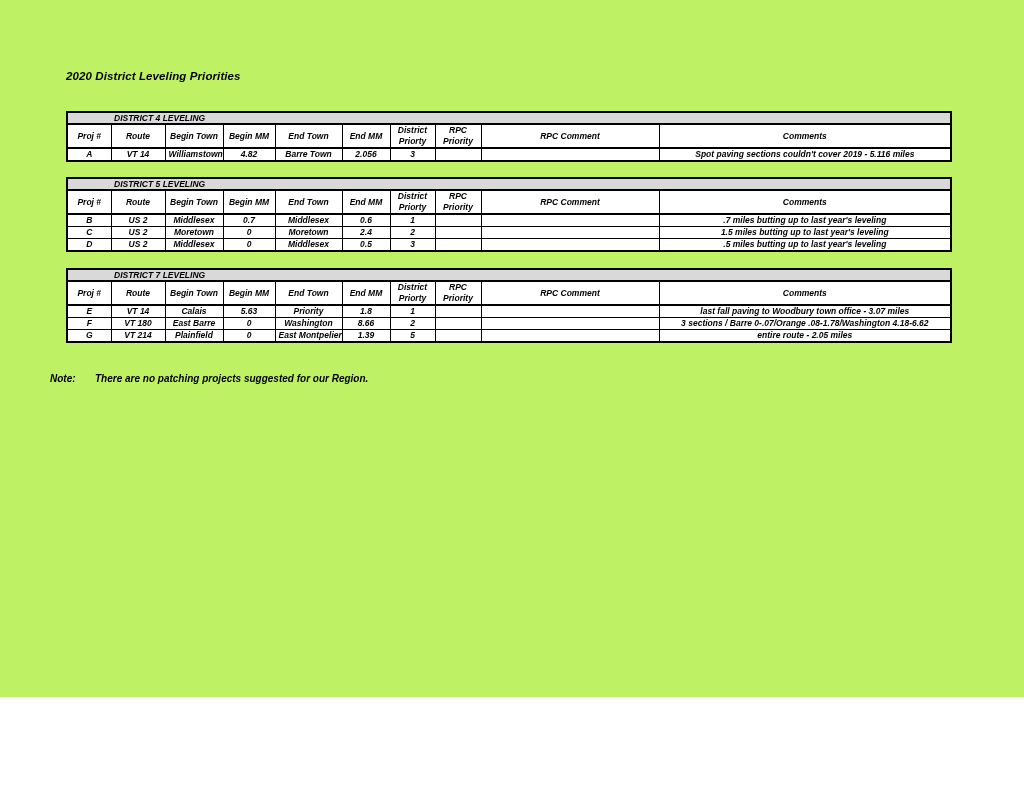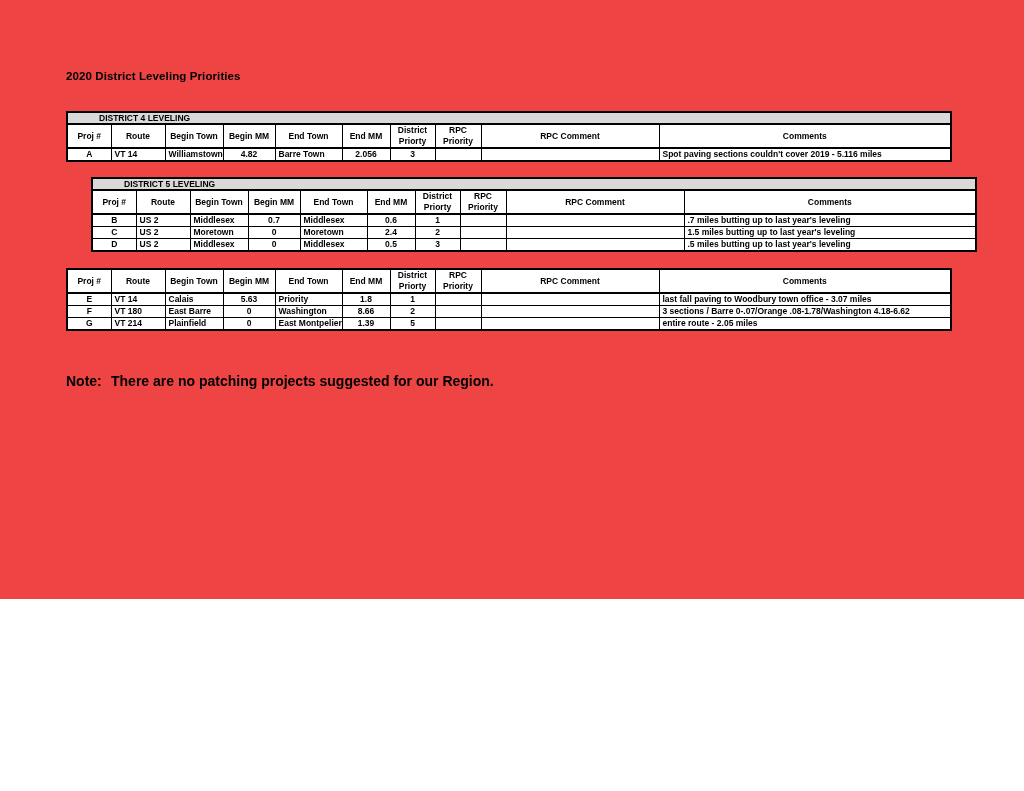--- a/index.html
+++ b/index.html
@@ -7,23 +7,24 @@
     padding: 0;
     background: #ffffff;
     width: 1024px;
     height: 791px;
     font-family: "Liberation Sans", sans-serif;
     color: #000;
   }
   .page {
     position: relative;
     width: 1024px;
-    height: 599px;
-    background: #ef4444;
+    height: 697px;
+    background: #bef264;
     overflow: hidden;
+    font-style: italic;
   }
   .title {
     position: absolute;
     left: 66px;
     top: 70px;
     margin: 0;
     font-size: 11.5px;
     font-weight: bold;
     letter-spacing: 0.1px;
   }
@@ -42,47 +43,47 @@
     font-size: 8.5px;
     font-weight: bold;
     padding: 0 3px;
     overflow: hidden;
     box-sizing: border-box;
   }
   tr.district th {
     background: #d9d9d9;
     height: 12px;
     text-align: left;
-    padding-left: 31px;
+    padding-left: 46px;
     border-bottom: 2px solid #000;
     font-size: 8.5px;
     white-space: nowrap;
   }
   tr.cols th {
     height: 24px;
     text-align: center;
     vertical-align: middle;
     white-space: pre-line;
     line-height: 11px;
     border-bottom: 2px solid #000;
   }
   tbody td {
     height: 12px;
     line-height: 11px;
     white-space: nowrap;
     vertical-align: middle;
   }
   
   td.col-0, td.col-3, td.col-5, td.col-6, td.col-7 { text-align: center; }
-  td.col-1, td.col-2, td.col-4, td.col-8, td.col-9 { text-align: left; }
+  td.col-1, td.col-2, td.col-4, td.col-8, td.col-9 { text-align: center; }
   .note {
     position: absolute;
-    left: 66px;
+    left: 50px;
     top: 373px;
-    font-size: 14px;
+    font-size: 10px;
     white-space: nowrap;
   }
   .note-label {
     display: inline-block;
     width: 45px;
     font-weight: bold;
   }
   .note-text {
     font-weight: bold;
   }
@@ -135,21 +136,21 @@
           <td class="col-4">Barre Town</td>
           <td class="col-5">2.056</td>
           <td class="col-6">3</td>
           <td class="col-7"></td>
           <td class="col-8"></td>
           <td class="col-9">Spot paving sections couldn't cover 2019 - 5.116 miles</td>
         </tr>
       </tbody>
   </table>
 
-  <table class="lvl" style="top: 177px; margin-left: 25px;">
+  <table class="lvl" style="top: 177px;">
     <colgroup>
         <col style="width: 44px;">
         <col style="width: 54px;">
         <col style="width: 58px;">
         <col style="width: 52px;">
         <col style="width: 67px;">
         <col style="width: 48px;">
         <col style="width: 45px;">
         <col style="width: 46px;">
         <col style="width: 178px;">
@@ -221,20 +222,23 @@
         <col style="width: 58px;">
         <col style="width: 52px;">
         <col style="width: 67px;">
         <col style="width: 48px;">
         <col style="width: 45px;">
         <col style="width: 46px;">
         <col style="width: 178px;">
         <col style="width: 292px;">
       </colgroup>
     <thead>
+      <tr class="district">
+        <th colspan="10">DISTRICT 7 LEVELING</th>
+      </tr>
       <tr class="cols">
           <th class="col-0">Proj #</th>
           <th class="col-1">Route</th>
           <th class="col-2">Begin Town</th>
           <th class="col-3">Begin MM</th>
           <th class="col-4">End Town</th>
           <th class="col-5">End MM</th>
           <th class="col-6">District
 Priorty</th>
           <th class="col-7">RPC

